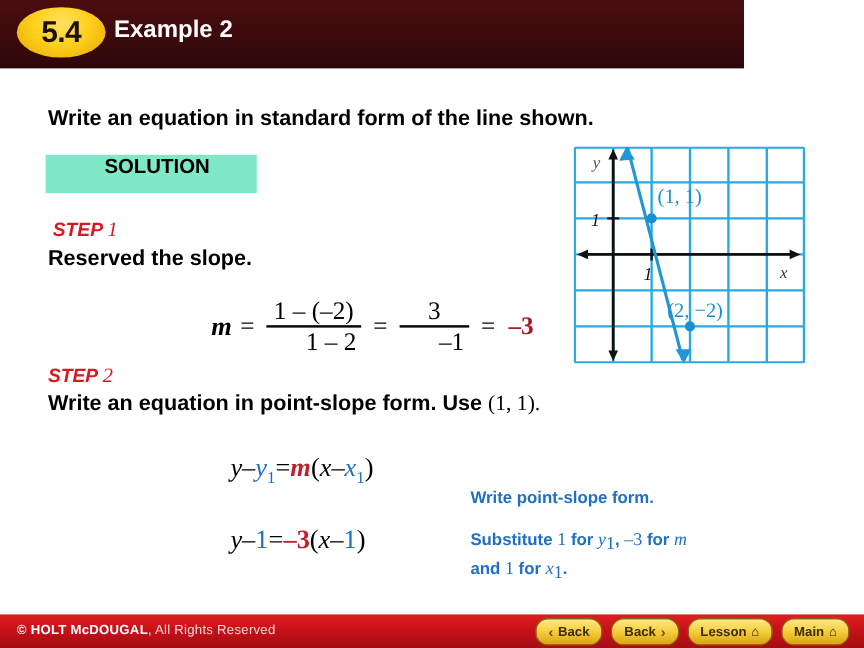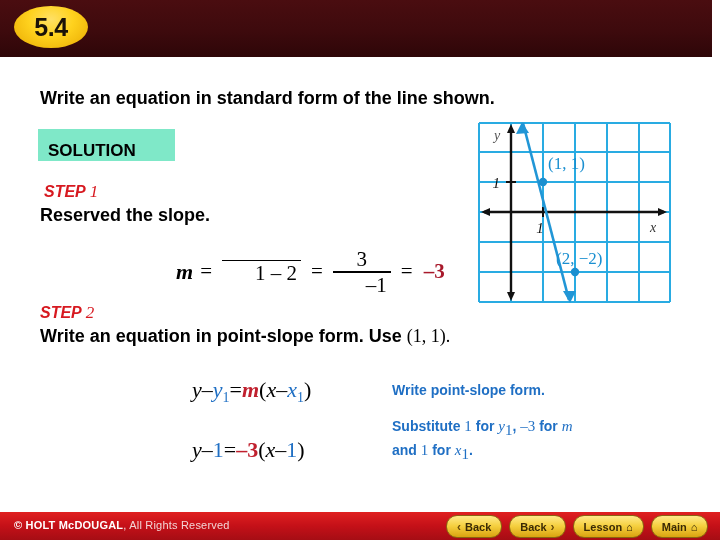--- a/index.html
+++ b/index.html
@@ -12,21 +12,21 @@
     height: 540px;
     position: relative;
     overflow: hidden;
     font-family: "Liberation Sans", sans-serif;
   }
 
   
   #header-bar {
     position: absolute;
     left: 0; top: 0;
-    width: 712px; height: 57px;
+    width: 620px; height: 57px;
     background: linear-gradient(180deg, #4a0d10 0%, #3d0a0d 55%, #2e0608 100%);
   }
   #lesson-badge {
     position: absolute;
     left: 14px; top: 6px;
     width: 74px; height: 42px;
     border-radius: 50%;
     background: radial-gradient(ellipse at 50% 32%, #ffe066 0%, #ffd21e 42%, #e8a800 100%);
     display: flex;
     align-items: center;
@@ -54,21 +54,22 @@
     font-size: 18px;
     font-weight: bold;
     color: #000000;
   }
   #solution-badge {
     position: absolute;
     left: 38px; top: 129px;
     width: 137px; height: 32px;
     background: #7fe8c8;
     display: flex;
-    align-items: flex-end;
+    align-items: flex-start;
+    padding-left: 39px;
   }
   #solution-badge span {
     margin-left: 10px;
     font-size: 17px;
     font-weight: bold;
     color: #000000;
   }
 
   .step-label {
     position: absolute;
@@ -163,20 +164,21 @@
   #equation-generic { left: 192px; top: 377px; }
   #equation-substituted { left: 192px; top: 437px; }
 
   
   .annotation {
     position: absolute;
     font-size: 14px;
     font-weight: bold;
     color: #1f6fc4;
     line-height: 1.35;
+    margin-top: 24px;
   }
   .annotation .ann-serif {
     font-family: "Liberation Serif", serif;
     font-weight: normal;
     font-size: 15px;
   }
   .annotation .ann-italic {
     font-family: "Liberation Serif", serif;
     font-style: italic;
     font-weight: normal;
@@ -236,38 +238,40 @@
   .nav-btn .chev { font-size: 12px; color: #6b4d08; }
   .nav-btn .home-ico { font-size: 11px; color: #2b1e03; }
 </style>
 </head>
 <body>
 
 <div id="header-bar">
   <div id="lesson-badge">
     <span>5.4</span>
   </div>
+  <div id="example-title">Example 2</div>
 </div>
 
 <div id="question-text">Write an equation in standard form of the line shown.</div>
 
 <div id="solution-badge">
   <span>SOLUTION</span>
 </div>
 
 <div id="step1-label" class="step-label">
   <span>STEP</span>
   <span class="step-num">1</span>
 </div>
 <div id="step1-body" class="step-body">Reserved the slope.</div>
 
 <div id="slope-equation">
   <span class="var-m">m</span>
   <span class="eq">=</span>
   <span class="fraction">
+    <span class="numer">1 – (–2)</span>
     <span class="bar"></span>
     <span class="denom">1 – 2</span>
   </span>
   <span class="eq">=</span>
   <span class="fraction">
     <span class="numer">3</span>
     <span class="bar"></span>
     <span class="denom">–1</span>
   </span>
   <span class="eq">=</span>

